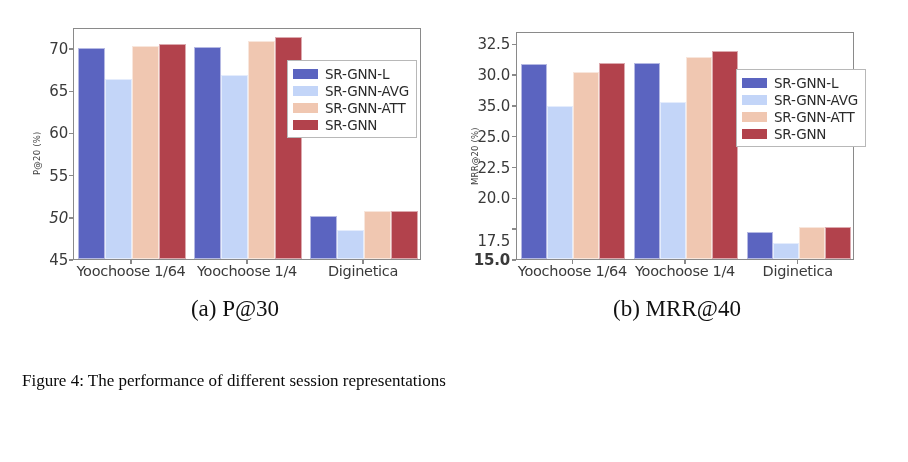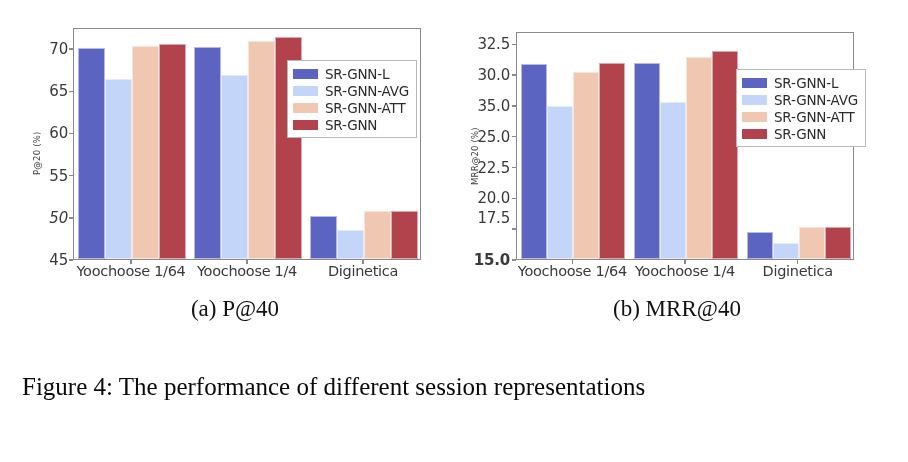--- a/index.html
+++ b/index.html
@@ -150,21 +150,21 @@
   .panel.left  .subcaption { left: 0; }
   .panel.right .subcaption { left: 0; }
 
   
   .caption {
     position: absolute;
     left: 22px;
     top: 370px;
     width: 868px;
     font-family: "Liberation Serif", serif;
-    font-size: 25px;
+    font-size: 17px;
     line-height: 1.32;
     color: #0a0a0a;
     text-align: justify;
   }
 </style>
 </head>
 <body>
 
 <div class="figure-area">
 
@@ -221,28 +221,28 @@
           <div class="xtick" style="left: 343px;">Diginetica</div>
           <div class="xtickmark" style="left: 342.3px; top: 260px;"></div>
         </div>
     <div class="ytickmark" style="left: 49px; top: 259.3px;"></div>
         <div class="ytickmark" style="left: 49px; top: 217.118px;"></div>
         <div class="ytickmark" style="left: 49px; top: 174.936px;"></div>
         <div class="ytickmark" style="left: 49px; top: 132.755px;"></div>
         <div class="ytickmark" style="left: 49px; top: 90.5727px;"></div>
         <div class="ytickmark" style="left: 49px; top: 48.3909px;"></div>
       </div>
-    <div class="subcaption">(a) P@40</div>
+    <div class="subcaption">(a) P@30</div>
   </div>
 
   <div class="panel right">
     <div class="plot-wrap">
       <div class="ytick-col" id="yticks-1">
           <div class="ytick" style="top: 260px; font-weight: bold;">15.0</div>
-          <div class="ytick" style="top: 218px; margin-left: 44px;">17.5</div>
+          <div class="ytick" style="top: 241px; margin-left: 44px;">17.5</div>
           <div class="ytick" style="top: 198.378px; text-align: right;">20.0</div>
           <div class="ytick" style="top: 167.568px;">22.5</div>
           <div class="ytick" style="top: 136.757px;">25.0</div>
           <div class="ytick" style="top: 105.946px;">35.0</div>
           <div class="ytick" style="top: 75.1351px;">30.0</div>
           <div class="ytick" style="top: 44.3243px;">32.5</div>
         </div>
       <div class="ytitle">MRR@20 (%)</div>
       <div class="axes" id="axes-1">
         <div id="bars-1">

